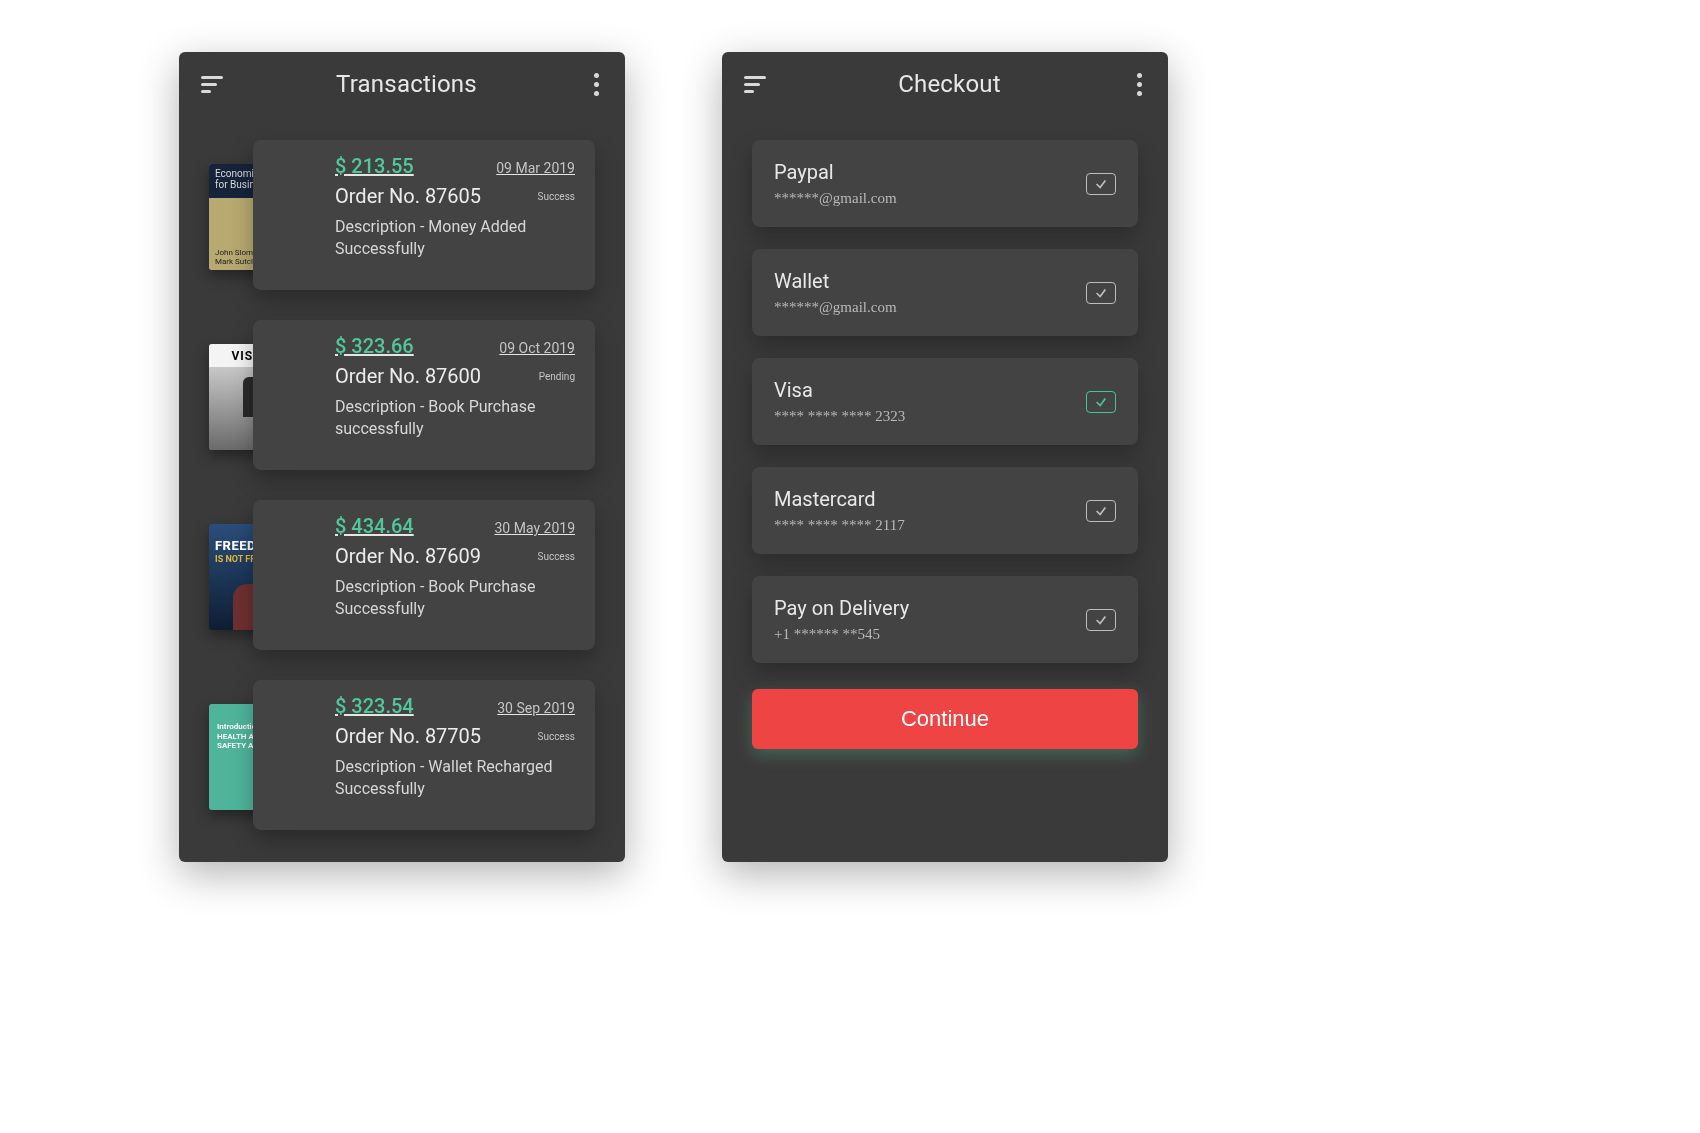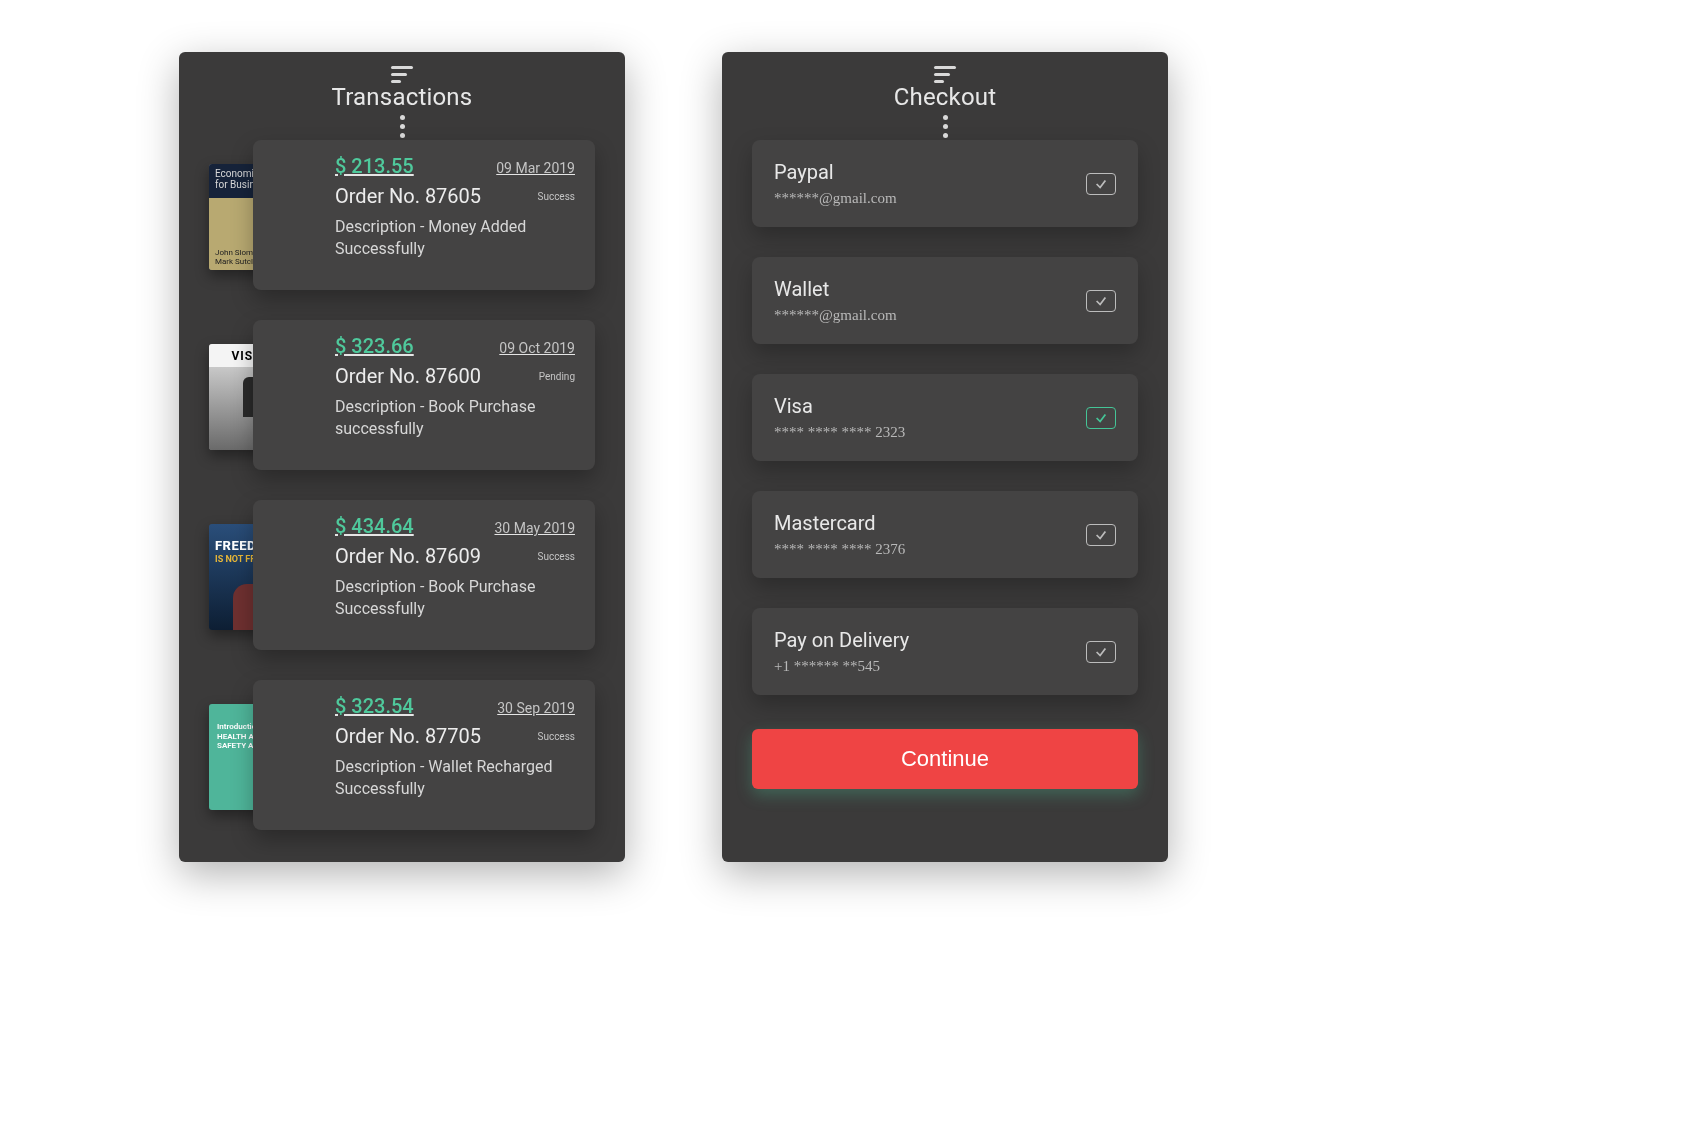--- a/index.html
+++ b/index.html
@@ -22,21 +22,20 @@
   }
   .phone-left { left: 179px; top: 52px; }
   .phone-right { left: 722px; top: 52px; }
 
   .topbar {
     display: flex;
     align-items: center;
     justify-content: space-between;
     padding: 14px 22px 8px 22px;
     height: 58px;
-    flex-direction: column;
   }
   .menu-icon {
     display: flex;
     flex-direction: column;
     gap: 4px;
     cursor: pointer;
   }
   .menu-icon span { background:#d9d9d9; height:3px; border-radius:2px; }
   .menu-icon span:nth-child(1){ width:22px; }
   .menu-icon span:nth-child(2){ width:16px; }
@@ -114,21 +113,21 @@
   
   .pay-list { padding: 30px 30px 0 30px; }
   .pay-card {
     background:#444343;
     border-radius:8px;
     box-shadow: 0 10px 22px rgba(0,0,0,0.25);
     padding: 20px 22px;
     display:flex;
     align-items:center;
     justify-content:space-between;
-    margin-bottom: 30px;
+    margin-bottom: 22px;
     cursor:pointer;
   }
   .pay-info { display:flex; flex-direction:column; gap:6px; }
   .pay-name { color:#e8e8e8; font-size:20px; }
   .pay-sub  { color:#b9b9b9; font-size:15px;font-family:Liberation Serif, serif; }
   .chk {
     width:30px;height:22px;border:1px solid #bcbcbc;border-radius:4px;
     display:flex;align-items:center;justify-content:center;
   }
   .chk svg { width:14px;height:14px;stroke:#bcbcbc;stroke-width:2;fill:none; }
@@ -297,21 +296,21 @@
       <div class="chk selected">
           <svg viewBox="0 0 16 16">
             <polyline points="3,8 7,12 13,4"></polyline>
           </svg>
         </div>
     </div>
 
     <div class="pay-card">
       <div class="pay-info">
         <span class="pay-name">Mastercard</span>
-        <span class="pay-sub">**** **** **** 2376</span>
+        <span class="pay-sub">**** **** **** 2117</span>
       </div>
       <div class="chk">
           <svg viewBox="0 0 16 16">
             <polyline points="3,8 7,12 13,4"></polyline>
           </svg>
         </div>
     </div>
 
     <div class="pay-card">
       <div class="pay-info">

